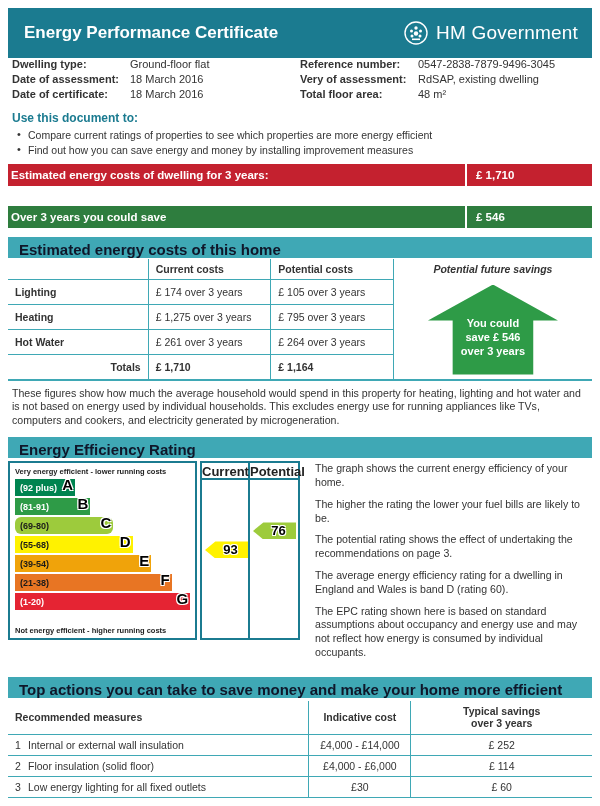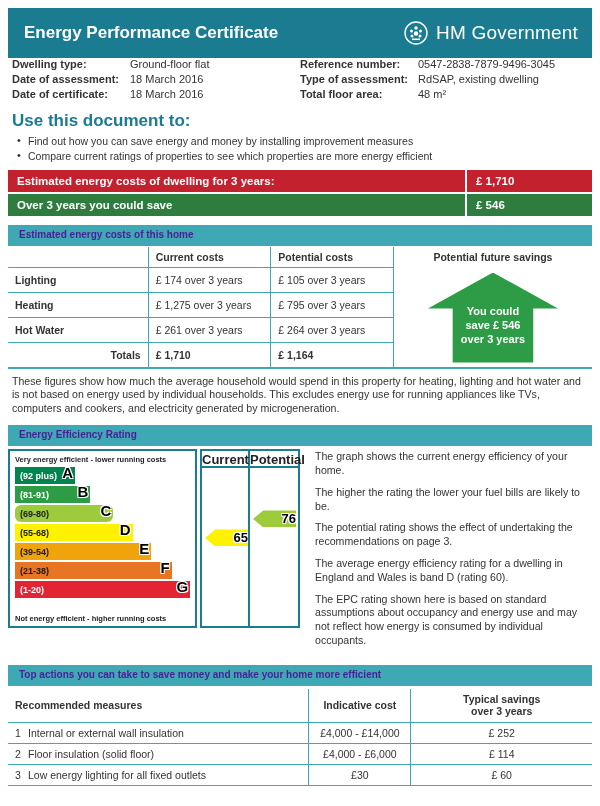--- a/index.html
+++ b/index.html
@@ -21,48 +21,48 @@
   .gov-logo { display:flex; align-items:center; gap:7px; color:#fff; font-size:19px; letter-spacing:.2px; }
 
   
   .address { font-weight:bold; font-size:11px; margin:12px 4px 9px; color:#222; }
   .details { display:flex; font-size:11px; margin:0 4px; }
   .details-col { width:50%; }
   .detail-row { display:flex; margin-bottom:3px; }
   .detail-label { font-weight:bold; width:118px; flex:none; }
   .detail-value { flex:1; }
 
-  .use-heading { color:var(--teal-dark); font-weight:bold; font-size:17px; margin:8px 4px 4px; }
+  .use-heading { color:var(--teal-dark); font-weight:bold; font-size:12px; margin:8px 4px 4px; }
   .bullets { list-style:none; font-size:10.5px; margin:0 4px; }
   .bullets li { padding-left:16px; position:relative; margin-bottom:3px; }
   .bullets li::before { content:"•"; position:absolute; left:5px; top:-1px; font-size:11px; }
 
   
   .banner { display:flex; color:#fff; font-weight:bold; font-size:11.5px; height:22px; }
   .banner-cost { background:var(--banner-red); margin-top:8px; }
-  .banner-save { background:var(--banner-green); margin-top:2px; }
-  .banner-label { flex:1; padding:5px 9px 0; }
+  .banner-save { background:var(--banner-green); margin-top:20px; }
+  .banner-label { flex:1; padding:5px 3px 0; }
   .banner-value { width:127px; flex:none; border-left:2px solid #fff; padding:5px 9px 0; }
 
   
   .section-bar {
-    background:var(--teal); color:#4c1d95; font-weight:bold; font-size:10px;
+    background:var(--teal); color:#0f172a; font-weight:bold; font-size:15px;
     height:21px; padding:4px 11px 0; margin-top:9px;
   }
 
   
   table { border-collapse:collapse; width:100%; }
   .costs-table { font-size:10.5px; margin-top:1px; }
   .costs-table td { padding:4px 7px; height:20px; vertical-align:middle; }
   .costs-table .c-name { width:24%; font-weight:bold; border-right:1px solid var(--teal); }
   .costs-table .c-cur  { width:21%; border-right:1px solid var(--teal); }
   .costs-table .c-pot  { width:21%; border-right:1px solid var(--teal); }
   .costs-table .c-sav  { width:34%; text-align:center; }
   .costs-table .head td { font-weight:bold; border-bottom:1px solid var(--teal); }
-  .costs-table .head .c-sav { border-bottom:none; }
+  .costs-table .head .c-sav { border-bottom:none;font-style:italic; }
   .costs-table .rowline td { border-top:1px solid var(--teal); }
   .costs-table .rowline .noside { border-top:none; }
   .costs-table .totals td { font-weight:bold; border-top:1px solid var(--teal); border-bottom:2px solid var(--teal); }
   .costs-table .totals .c-name { text-align:right; }
   .savings-cell { text-align:center; vertical-align:top !important; padding-top:3px !important; border-bottom:2px solid var(--teal); }
   .house-arrow {
     width:130px; height:90px; margin:2px auto 0; background:var(--savings-green);
     clip-path:polygon(50% 0, 100% 40%, 81% 40%, 81% 100%, 19% 100%, 19% 40%, 0 40%);
     color:#fff; font-weight:bold; font-size:11px; line-height:1.3;
     text-align:center; padding-top:31px; white-space:pre-line;
@@ -94,21 +94,21 @@
   }
   .scale-col.first { border-left:2px solid var(--teal-dark); margin-left:3px; }
   .scale-head {
     height:17px; line-height:17px; text-align:center;
     font-weight:bold; font-size:13px; color:#222;
     border-bottom:2px solid var(--teal-dark);
   }
   .rating-arrow {
     position:absolute; left:3px; width:43px; height:17px;
     clip-path:polygon(0 50%, 24% 0, 100% 0, 100% 100%, 24% 100%);
-    display:flex; align-items:center; justify-content:flex-end; padding-left:8px;
+    display:flex; align-items:center; justify-content:center; padding-left:8px;
     font-size:13px; font-weight:bold; color:#000;
     text-shadow:-1px -1px 0 #fff, 1px -1px 0 #fff, -1px 1px 0 #fff, 1px 1px 0 #fff;
   }
   .eer-text { flex:1; padding:1px 2px 0 11px; font-size:10.6px; line-height:1.3; }
   .eer-text p { margin-bottom:8px; }
 
   
   .actions-table { font-size:10.5px; margin-top:3px; }
   .actions-table td { padding:4px 7px; vertical-align:middle; }
   .actions-table .a-measure { width:51.5%; }
@@ -158,34 +158,34 @@
         <span class="detail-label">Date of certificate:</span>
         <span class="detail-value">18  March  2016</span>
       </div>
     </div>
     <div class="details-col">
       <div class="detail-row">
         <span class="detail-label">Reference number:</span>
         <span class="detail-value">0547-2838-7879-9496-3045</span>
       </div>
       <div class="detail-row">
-        <span class="detail-label">Type of assessment:</span>
+        <span class="detail-label">Very of assessment:</span>
         <span class="detail-value">RdSAP, existing dwelling</span>
       </div>
       <div class="detail-row">
         <span class="detail-label">Total floor area:</span>
         <span class="detail-value">48 m²</span>
       </div>
     </div>
   </div>
 
   <div class="use-heading">Use this document to:</div>
   <ul class="bullets">
+    <li>Compare current ratings of properties to see which properties are more energy efficient</li>
     <li>Find out how you can save energy and money by installing improvement measures</li>
-    <li>Compare current ratings of properties to see which properties are more energy efficient</li>
   </ul>
 
   <div class="banner banner-cost">
     <div class="banner-label">Estimated energy costs of dwelling for 3 years:</div>
     <div class="banner-value">£ 1,710</div>
   </div>
   <div class="banner banner-save">
     <div class="banner-label">Over 3 years you could save</div>
     <div class="banner-value">£ 546</div>
   </div>
@@ -259,21 +259,21 @@
         </div>
         <div class="band" style="width: 99%; background: rgb(229, 36, 51); color: rgb(255, 255, 255);">
           <span>(1-20)</span>
           <span class="band-letter">G</span>
         </div>
         <div class="mini-label bottom">Not energy efficient - higher running costs</div>
       </div>
       <div class="scale-col first">
         <div class="scale-head">Current</div>
         <div class="rating-arrow" style="background: rgb(255, 242, 0); top: 78px;">
-          <span>65</span>
+          <span>93</span>
         </div>
       </div>
       <div class="scale-col">
         <div class="scale-head">Potential</div>
         <div class="rating-arrow" style="background: rgb(157, 203, 60); top: 59px;">
           <span>76</span>
         </div>
       </div>
     </div>
     <div class="eer-text">

